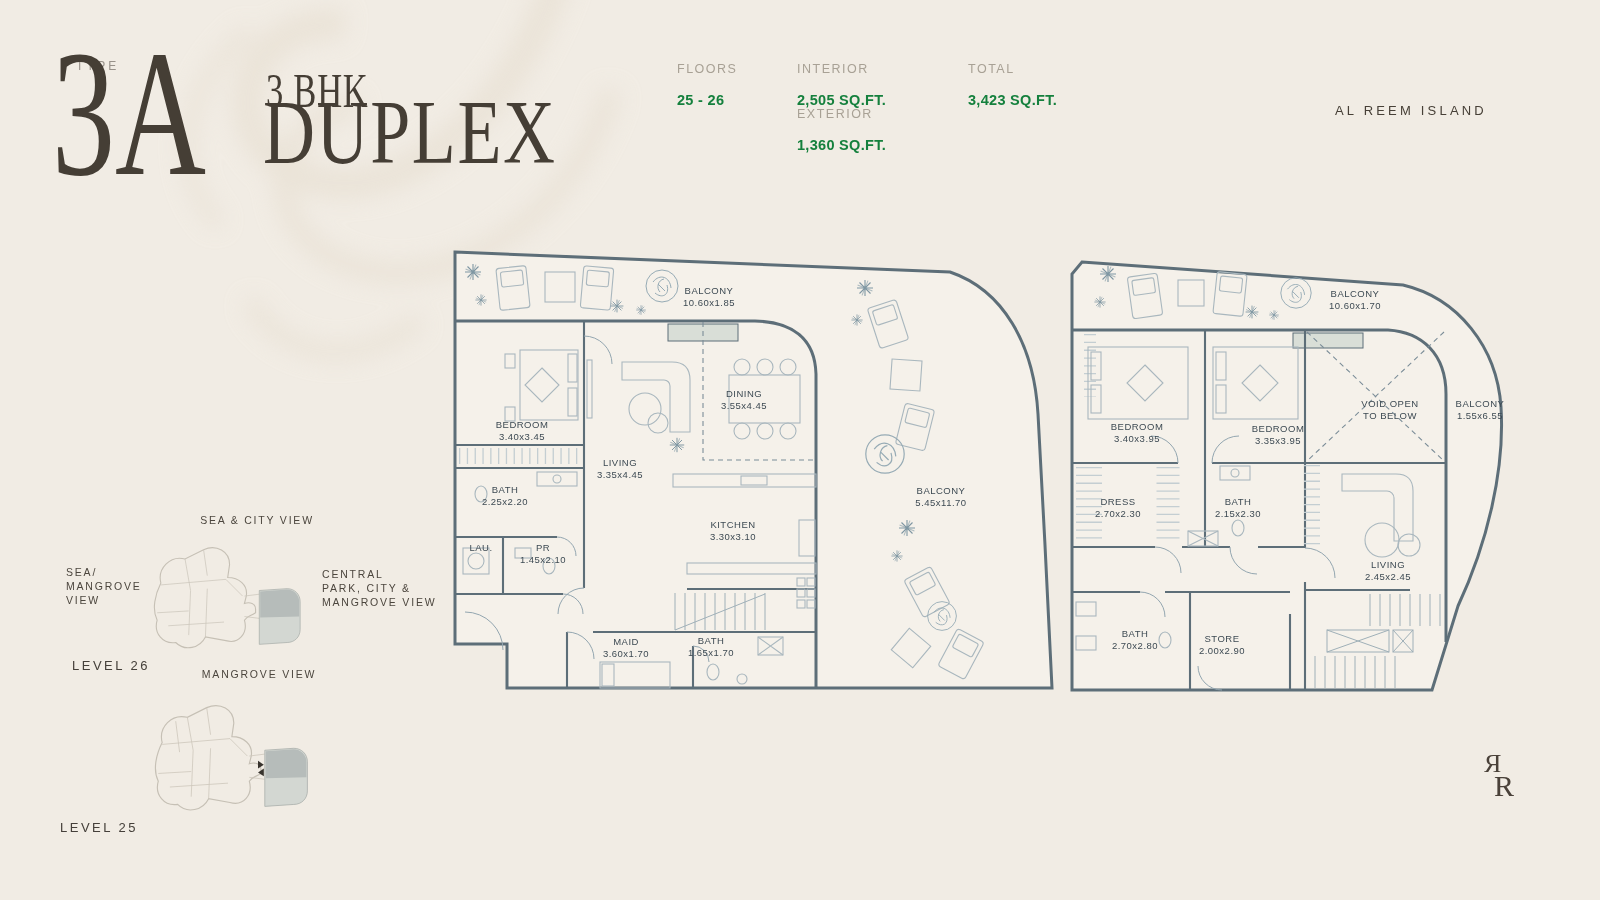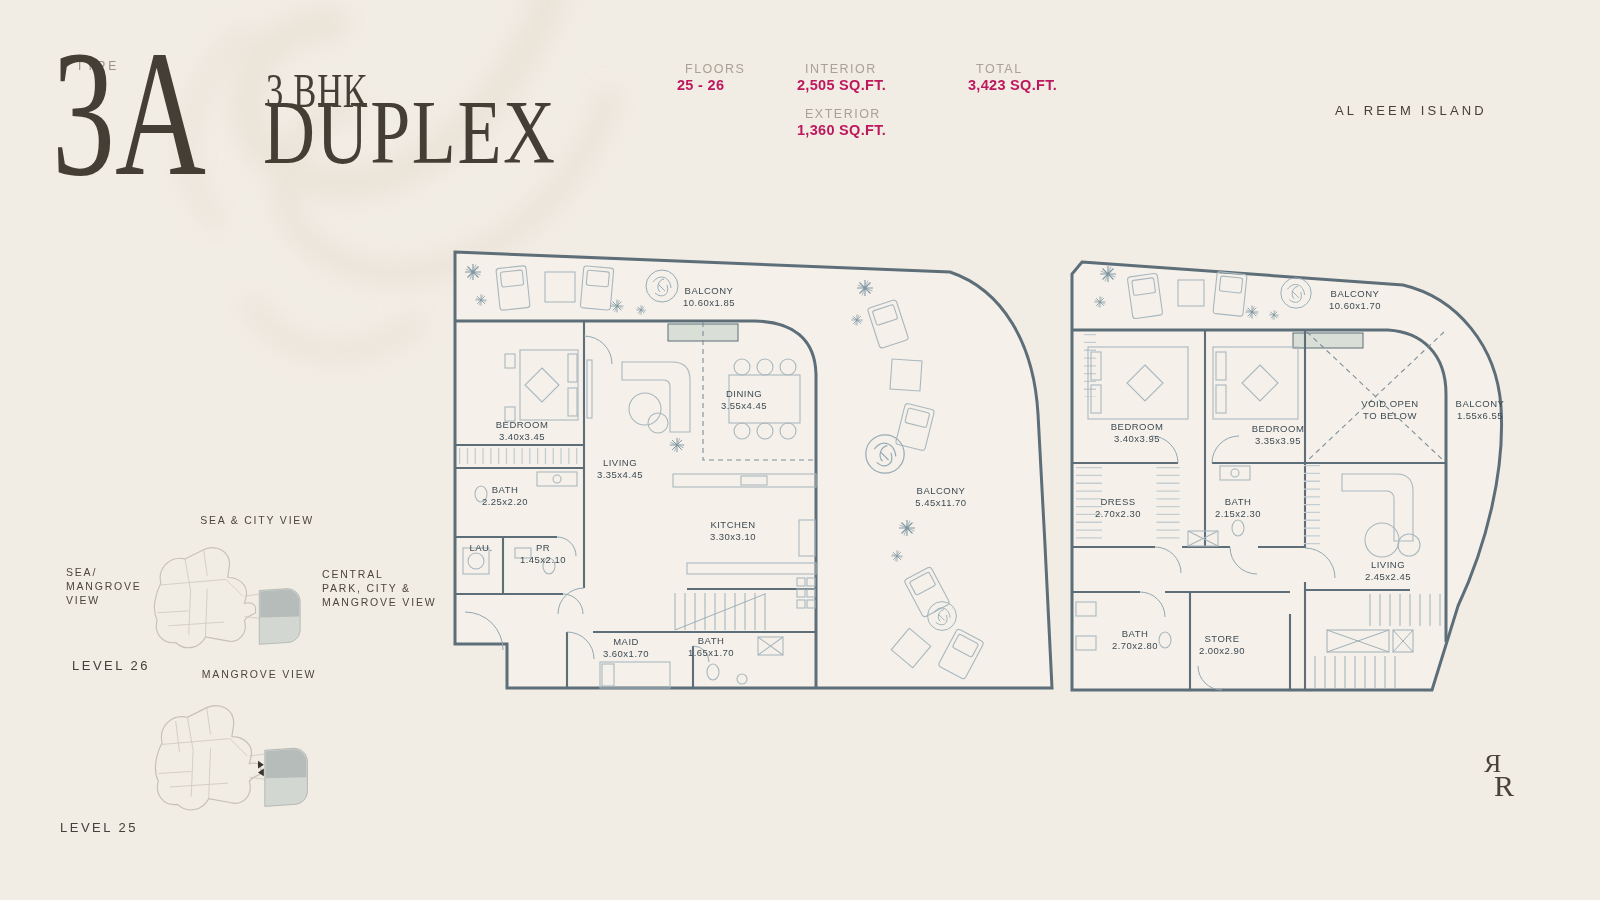--- a/index.html
+++ b/index.html
@@ -13,22 +13,22 @@
   .type-label{left:64px;top:59px;font-size:12px;letter-spacing:3px;color:#98928a;margin-left:12px;}
   .type-value{left:52px;top:24px;font-size:180px;line-height:1;color:#453e35;}
   .type-value .cond{transform:scaleX(.70);}
   .bhk{left:266px;top:63px;font-size:48px;color:#453e35;letter-spacing:1px;}
   .bhk .cond{transform:scaleX(.72);}
   .duplex{left:263px;top:88px;font-size:90px;color:#453e35;letter-spacing:2px;line-height:1;}
   .duplex .cond{transform:scaleX(.80);}
 
   
   .stat{position:absolute;}
-  .stat .lbl{font-size:12.5px;letter-spacing:1.5px;color:#a8a195;margin-left:8px;}
-  .stat .val{font-size:14.5px;font-weight:700;color:#be185d;margin-top:1px;letter-spacing:.3px;}
+  .stat .lbl{font-size:12.5px;letter-spacing:1.5px;color:#a8a195;}
+  .stat .val{font-size:14.5px;font-weight:700;color:#15803d;margin-top:16px;letter-spacing:.3px;}
 
   
   .brand-name{left:1335px;top:30px;font-size:66px;line-height:1;color:#474037;letter-spacing:3px;}
   .brand-name .cond{transform:scaleX(.82);}
   .brand-sub{left:1335px;top:103px;width:205px;text-align:left;font-size:13px;letter-spacing:3.2px;color:#474037;}
 
   
   .kp{position:absolute;font-size:10.5px;letter-spacing:1.8px;color:#4c463e;line-height:14px;}
   .kp.center{text-align:center;}
   .level{position:absolute;font-size:13px;letter-spacing:2.5px;color:#45403a;}

